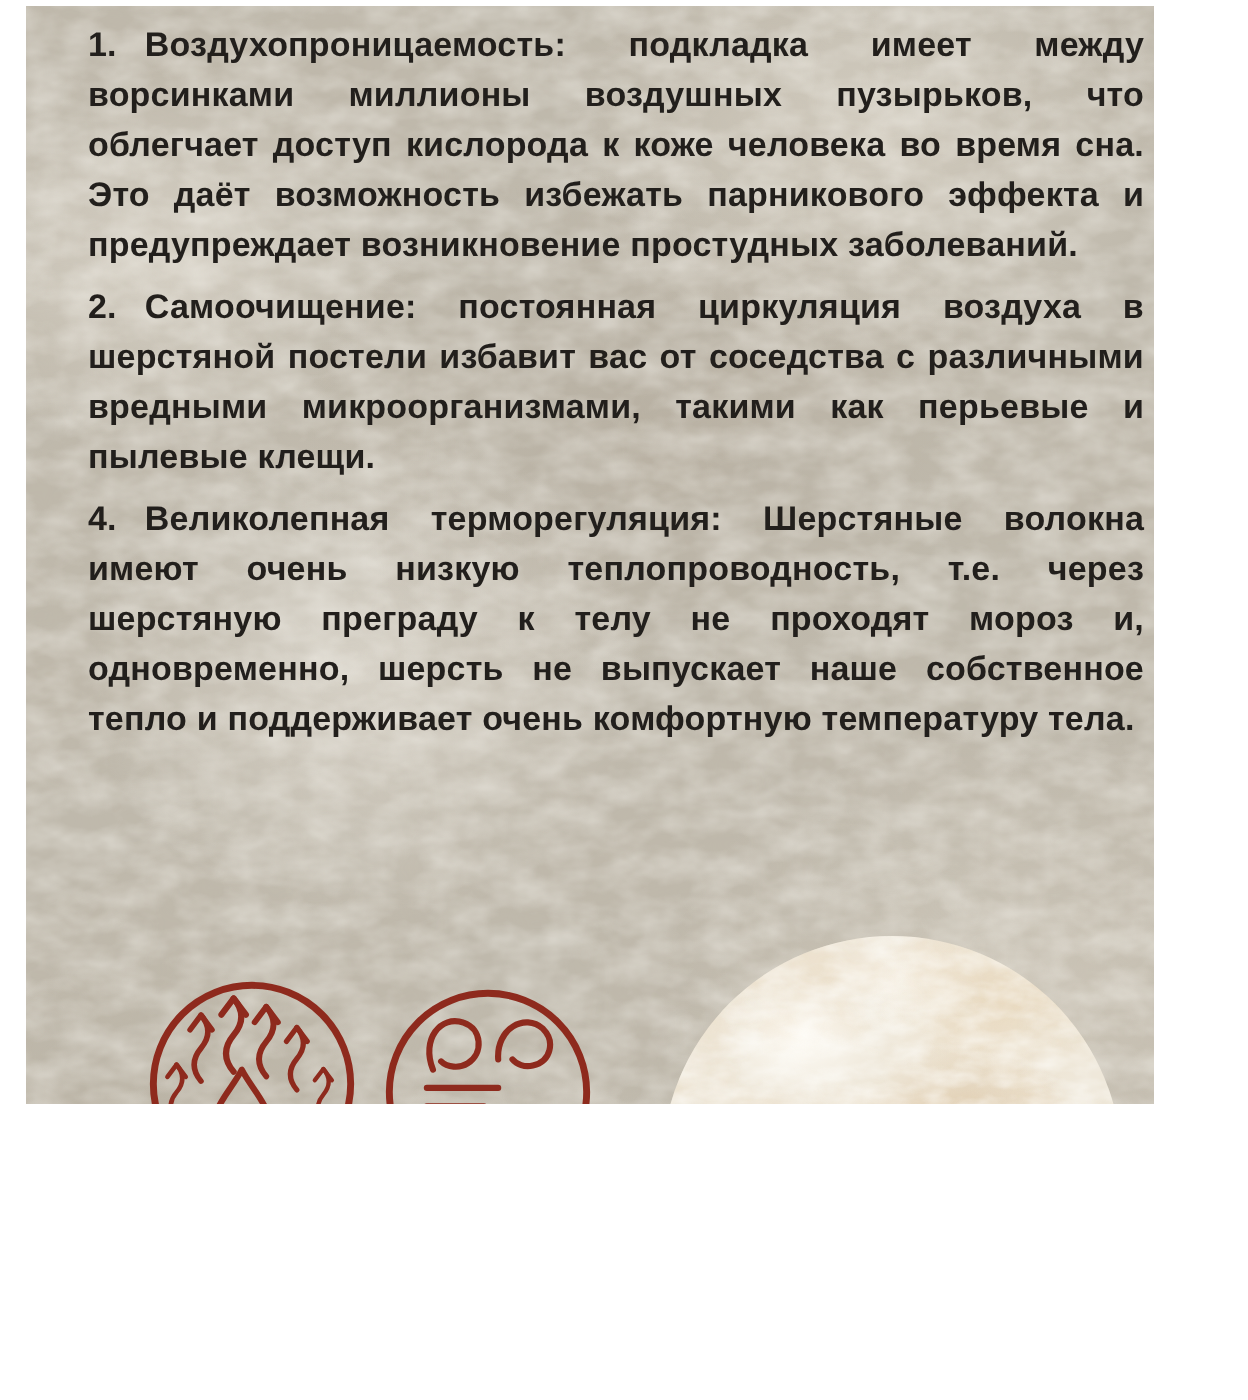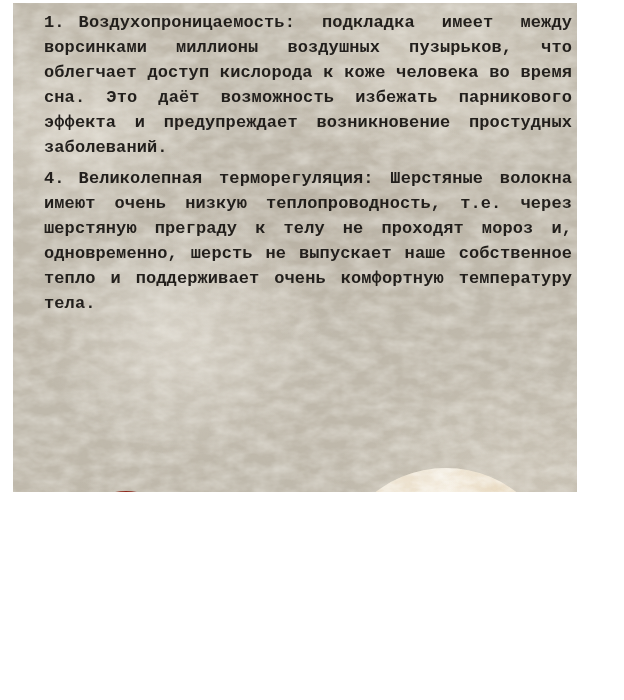--- a/index.html
+++ b/index.html
@@ -3,22 +3,22 @@
 <meta charset="utf-8">
 <style>
   :root{
     --accent:#8e2a1d;
     --text:#221f1c;
     --texbase:#bfb9ac;
     --woolbase:#efe8da;
   }
   html,body{margin:0;padding:0;background:#ffffff;}
   .page{
-    position:relative;width:624px;height:492px;background:#ffffff;
-    overflow:hidden;font-family:Liberation Mono, monospace;
+    position:relative;width:624px;height:552px;background:#ffffff;
+    overflow:hidden;font-family:Liberation Sans, sans-serif;
   }
   
   .texture{
     position:absolute;left:13px;top:3px;width:564px;height:694px;overflow:hidden;
     background:
       radial-gradient(180px 140px at 12% 18%, rgba(236,231,221,.55), transparent 70%),
       radial-gradient(220px 160px at 75% 10%, rgba(231,225,213,.5), transparent 70%),
       radial-gradient(200px 180px at 30% 48%, rgba(241,237,229,.5), transparent 70%),
       radial-gradient(260px 200px at 88% 72%, rgba(226,219,206,.45), transparent 70%),
       radial-gradient(210px 170px at 12% 86%, rgba(176,166,149,.42), transparent 72%),
@@ -72,20 +72,21 @@
           <feTurbulence type="fractalNoise" baseFrequency="0.05 0.08" numOctaves="3" seed="3"></feTurbulence>
           <feColorMatrix type="matrix" values="0 0 0 0 1  0 0 0 0 0.99  0 0 0 0 0.95  0 1.2 0 0 -0.35"></feColorMatrix>
         </filter>
       </defs>
       <rect width="564" height="694" filter="url(#fBlotch)" opacity="0.45"></rect>
       <rect width="564" height="694" filter="url(#fFiber)" opacity="0.5"></rect>
     </svg>
 
     <div class="benefits">
       <p><span class="marker">1.</span><span>Воздухопроницаемость: подкладка имеет между ворсинками миллионы воздушных пузырьков, что облегчает доступ кислорода к коже человека во время сна. Это даёт возможность избежать парникового эффекта и предупреждает возникновение простудных заболеваний.</span></p>
+      <p><span class="marker">2.</span><span>Самоочищение: постоянная циркуляция воздуха в шерстяной постели избавит вас от соседства с различными вредными микроорганизмами, такими как перьевые и пылевые клещи.</span></p>
       <p><span class="marker">4.</span><span>Великолепная терморегуляция: Шерстяные волокна имеют очень низкую теплопроводность, т.е. через шерстяную преграду к телу не проходят мороз и, одновременно, шерсть не выпускает наше собственное тепло и поддерживает очень комфортную температуру тела.</span></p>
     </div>
 
     <div class="iconwrap" style="left:60px;top:486px;">
       <svg class="ic" width="106" height="106" viewBox="0 0 104 104">
         <defs>
           <g id="wavy">
             <path class="g" d="M0,34 C-5,28 -5,22 0,16 C5,10 5,4 0,-2"></path>
             <path class="g" d="M-6,6 L0,-2 L6,6"></path>
           </g>

